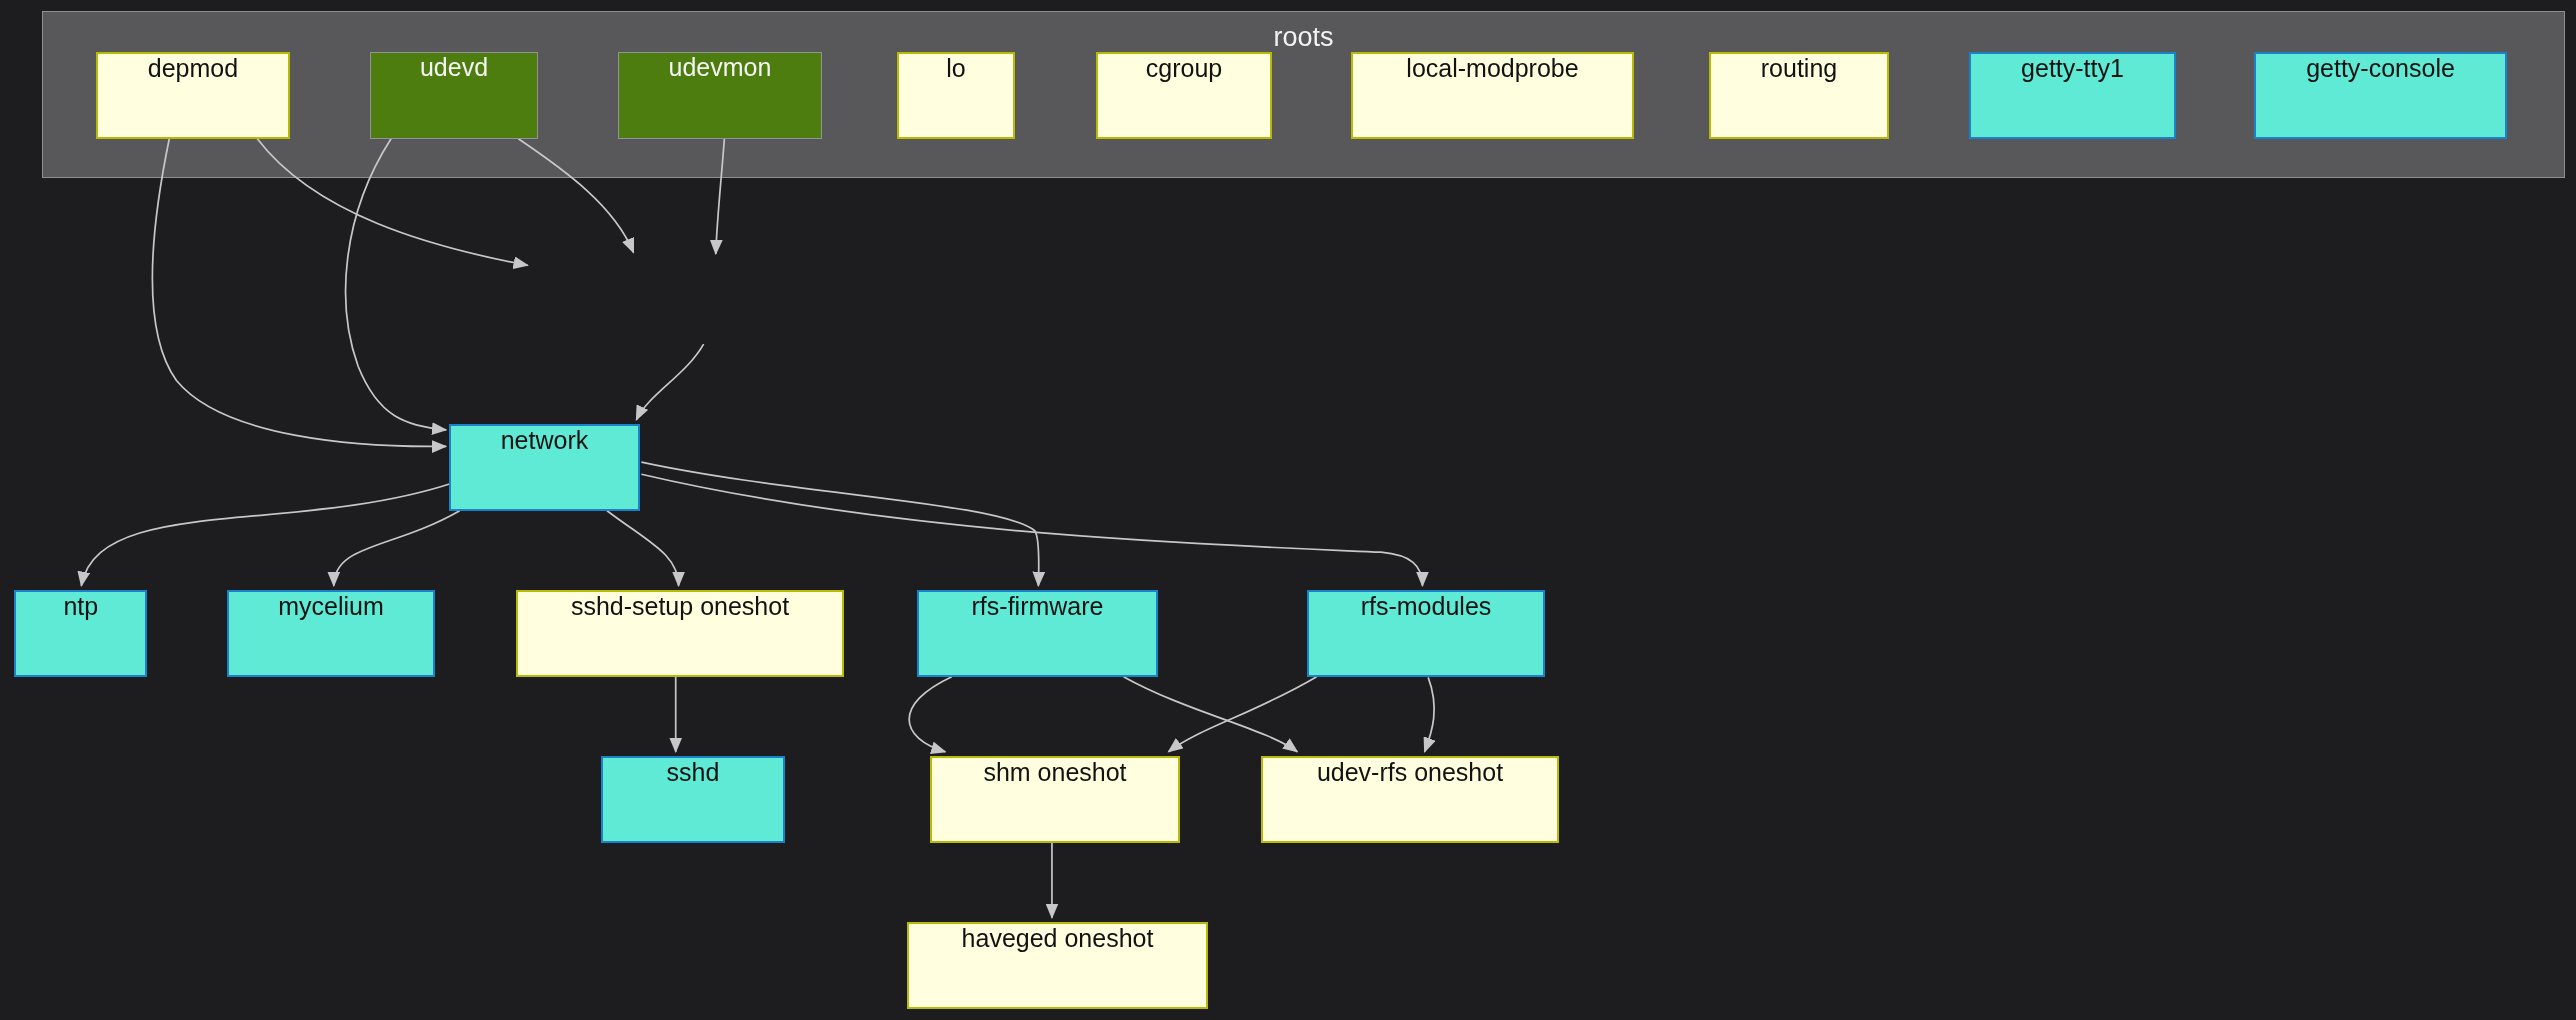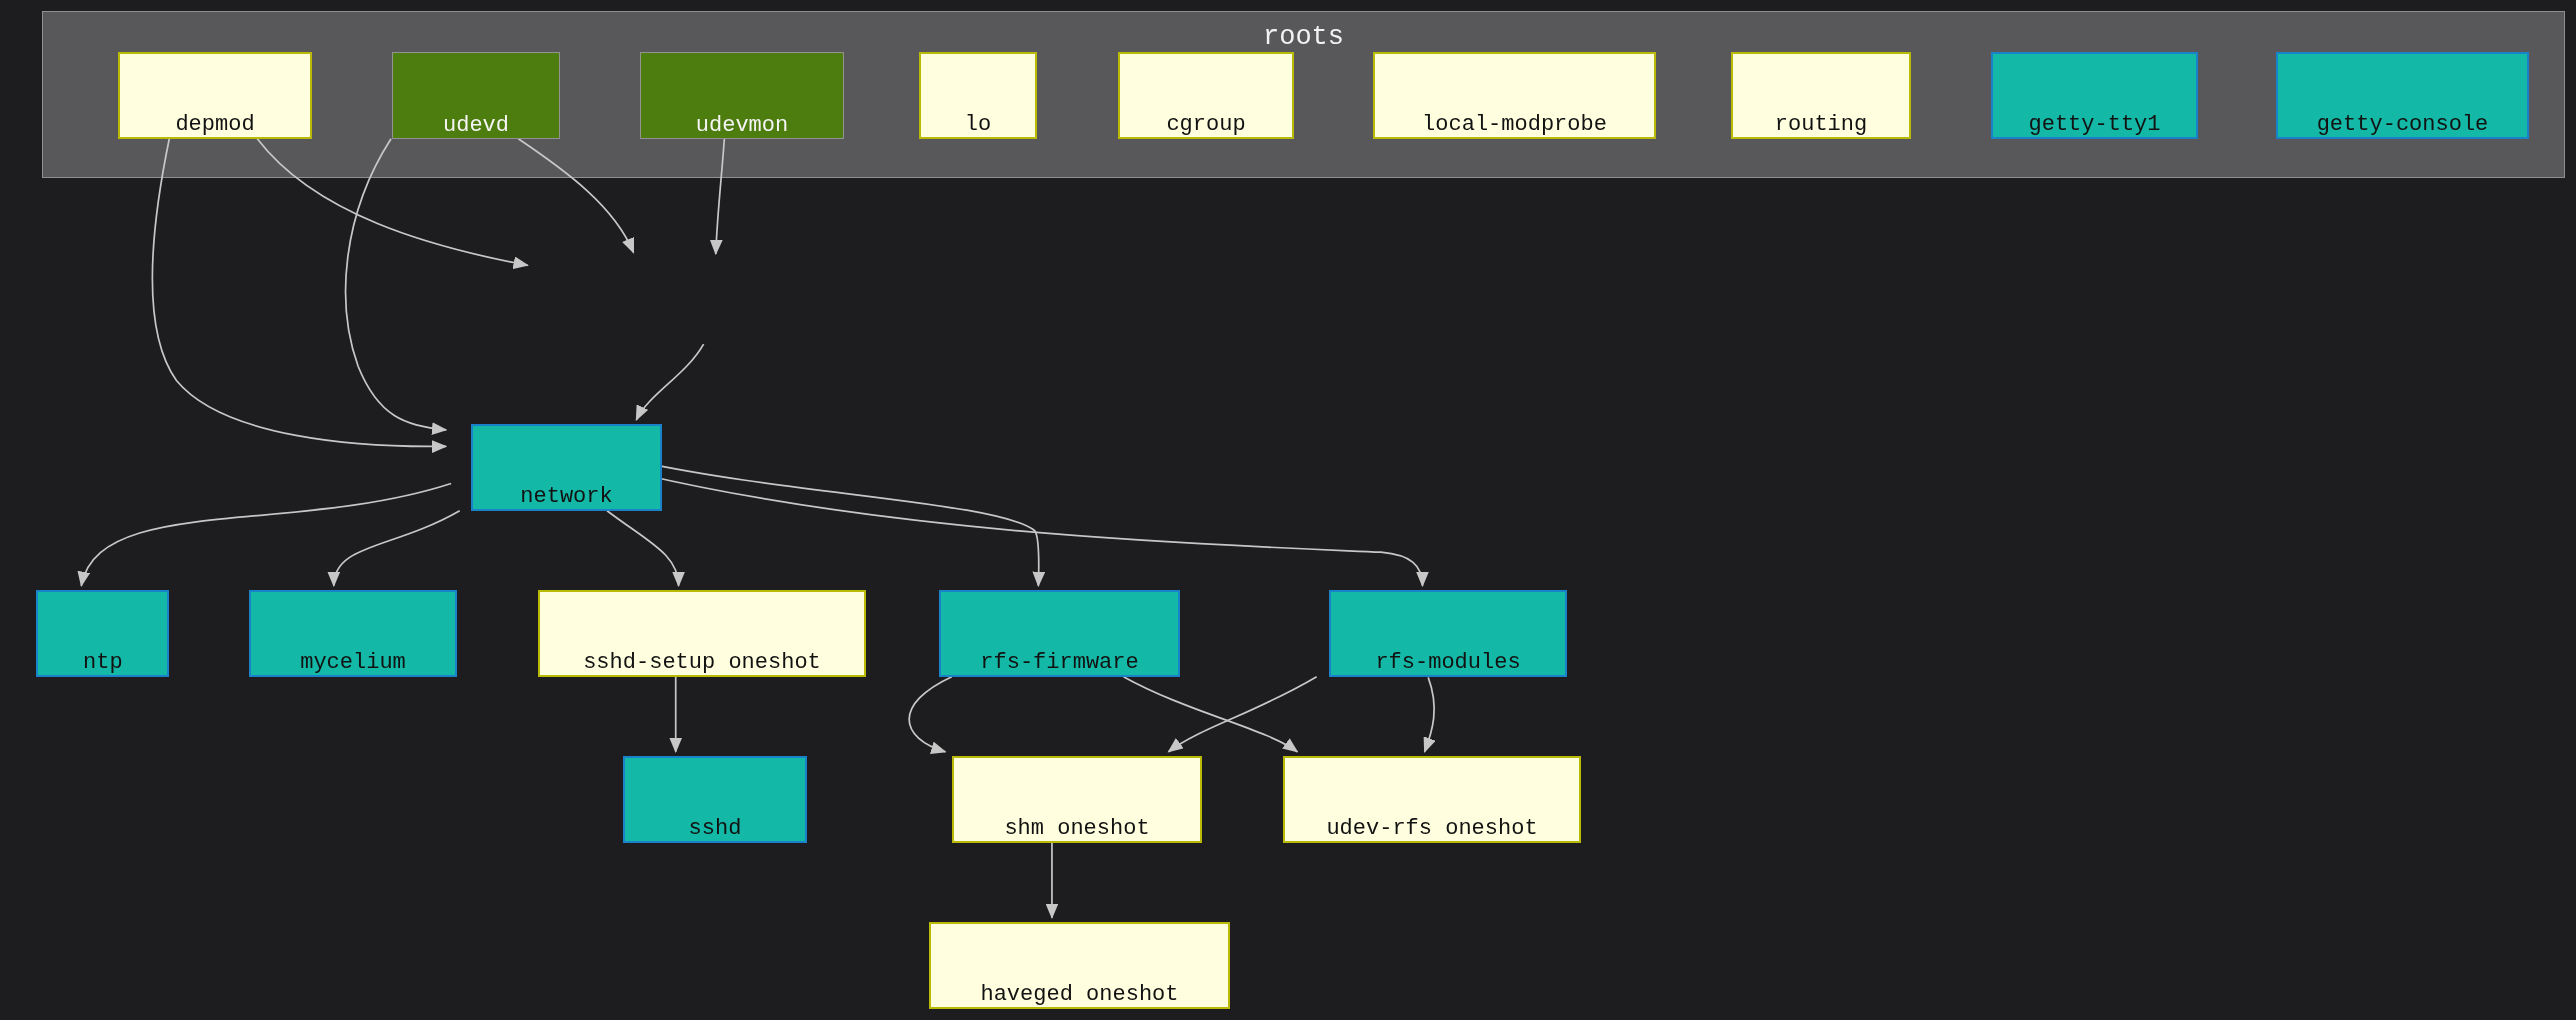--- a/index.html
+++ b/index.html
@@ -1,37 +1,37 @@
 <!DOCTYPE html>
 <html style="font-size:11.4px"><head>
 <meta charset="utf-8">
 <style>
   html, body { margin: 0; padding: 0; background: #1d1d1f; }
   body {
     width: 2576px; height: 1020px;
     position: relative; overflow: hidden;
     font-family: "Liberation Sans", "DejaVu Sans", sans-serif;
   }
-  #stage { position: absolute; left: 0; top: 0; width: 2576px; height: 1020px; font-family: Liberation Mono, monospace; }
+  #stage { position: absolute; left: 0; top: 0; width: 2576px; height: 1020px; }
   #edges { position: absolute; left: 0; top: 0; width: 2576px; height: 1020px; }
   .cluster {
     position: absolute; left: 42px; top: 10.7px; width: 2523px; height: 167px;
     background: #58585a; border: 1.4px solid #8f8f91; box-sizing: border-box;
   }
   .cluster-label {
     position: absolute; left: 0; right: 0; top: 10px;
     text-align: center; color: #f2f2f2; font-size: 27px; line-height: 31.5px;
   }
   .node {
     position: absolute; box-sizing: border-box;
-    display: flex; align-items: flex-end; justify-content: center;
-    font-size: 22px; letter-spacing: 0px; white-space: nowrap; margin-left: 22px;
+    display: flex; align-items: flex-start; justify-content: center;
+    font-size: 25px; letter-spacing: 0px; white-space: nowrap;
   }
   .node.oneshot { background: #ffffe0; border: 2.1px solid #b9ba06; color: #121212; }
-  .node.service { background: #14b8a6; border: 2.1px solid #1982c8; color: #121212; }
+  .node.service { background: #5eead4; border: 2.1px solid #1982c8; color: #121212; }
   .node.daemon  { background: #4d7c0f; border: 1.4px solid #939395; color: #f5f5f5; }
   .edge { fill: none; stroke: #c7c7c7; stroke-width: 2.4px; }
 </style>
 </head>
 <body>
 
 <div id="stage">
 
   <div class="cluster">
     <div class="cluster-label">roots</div>

